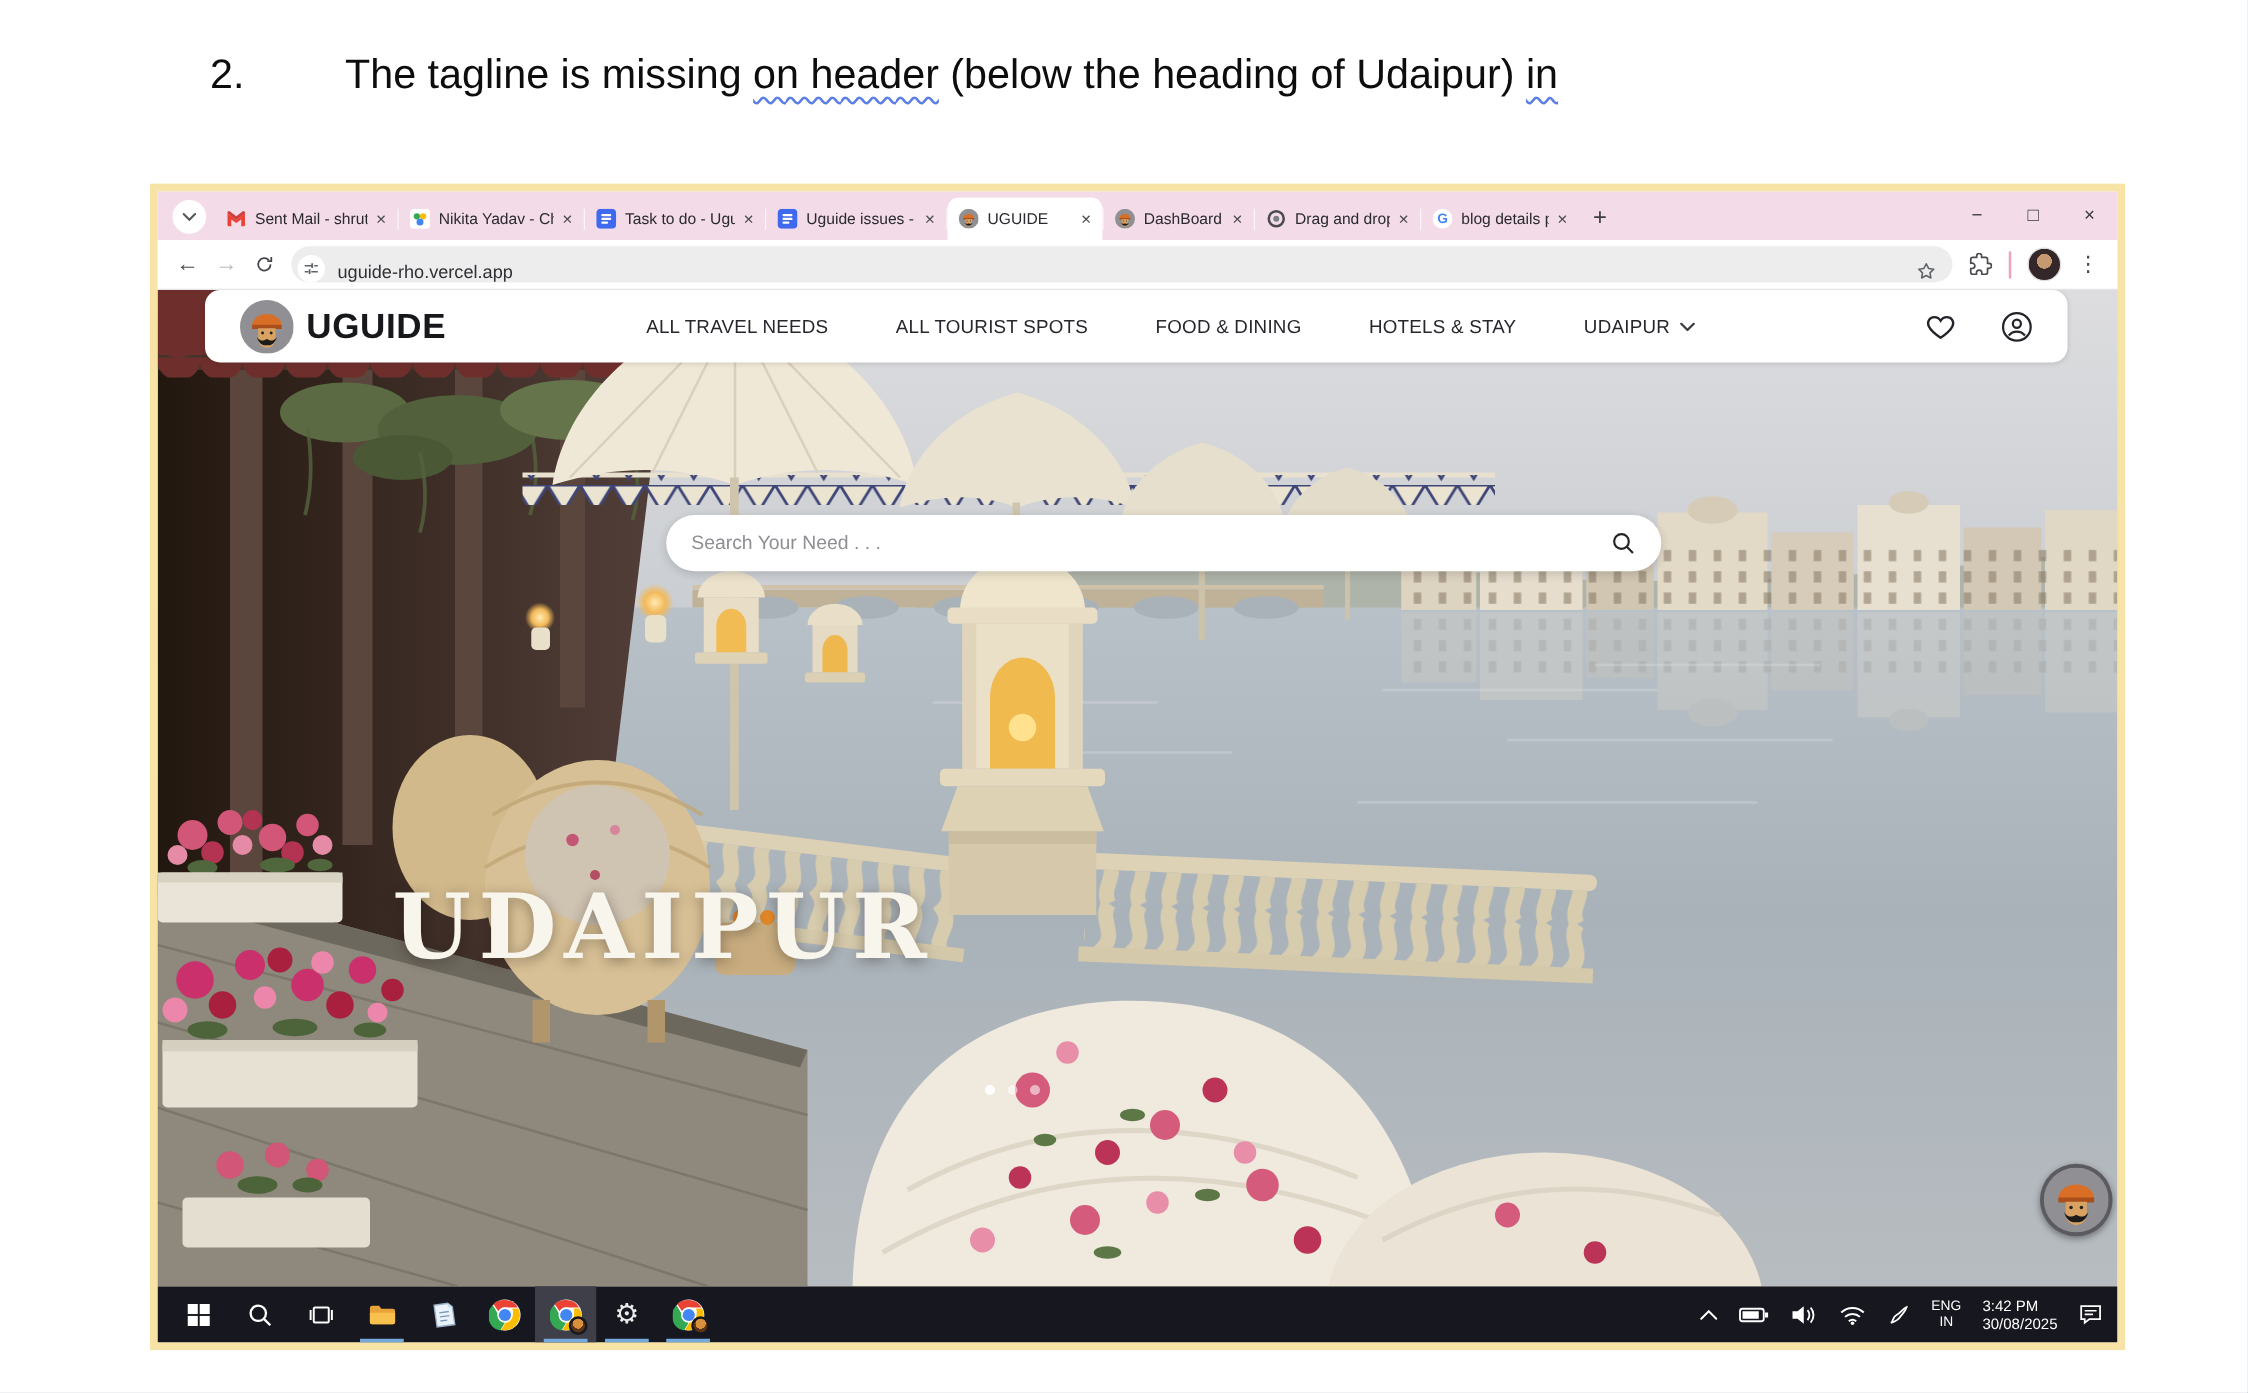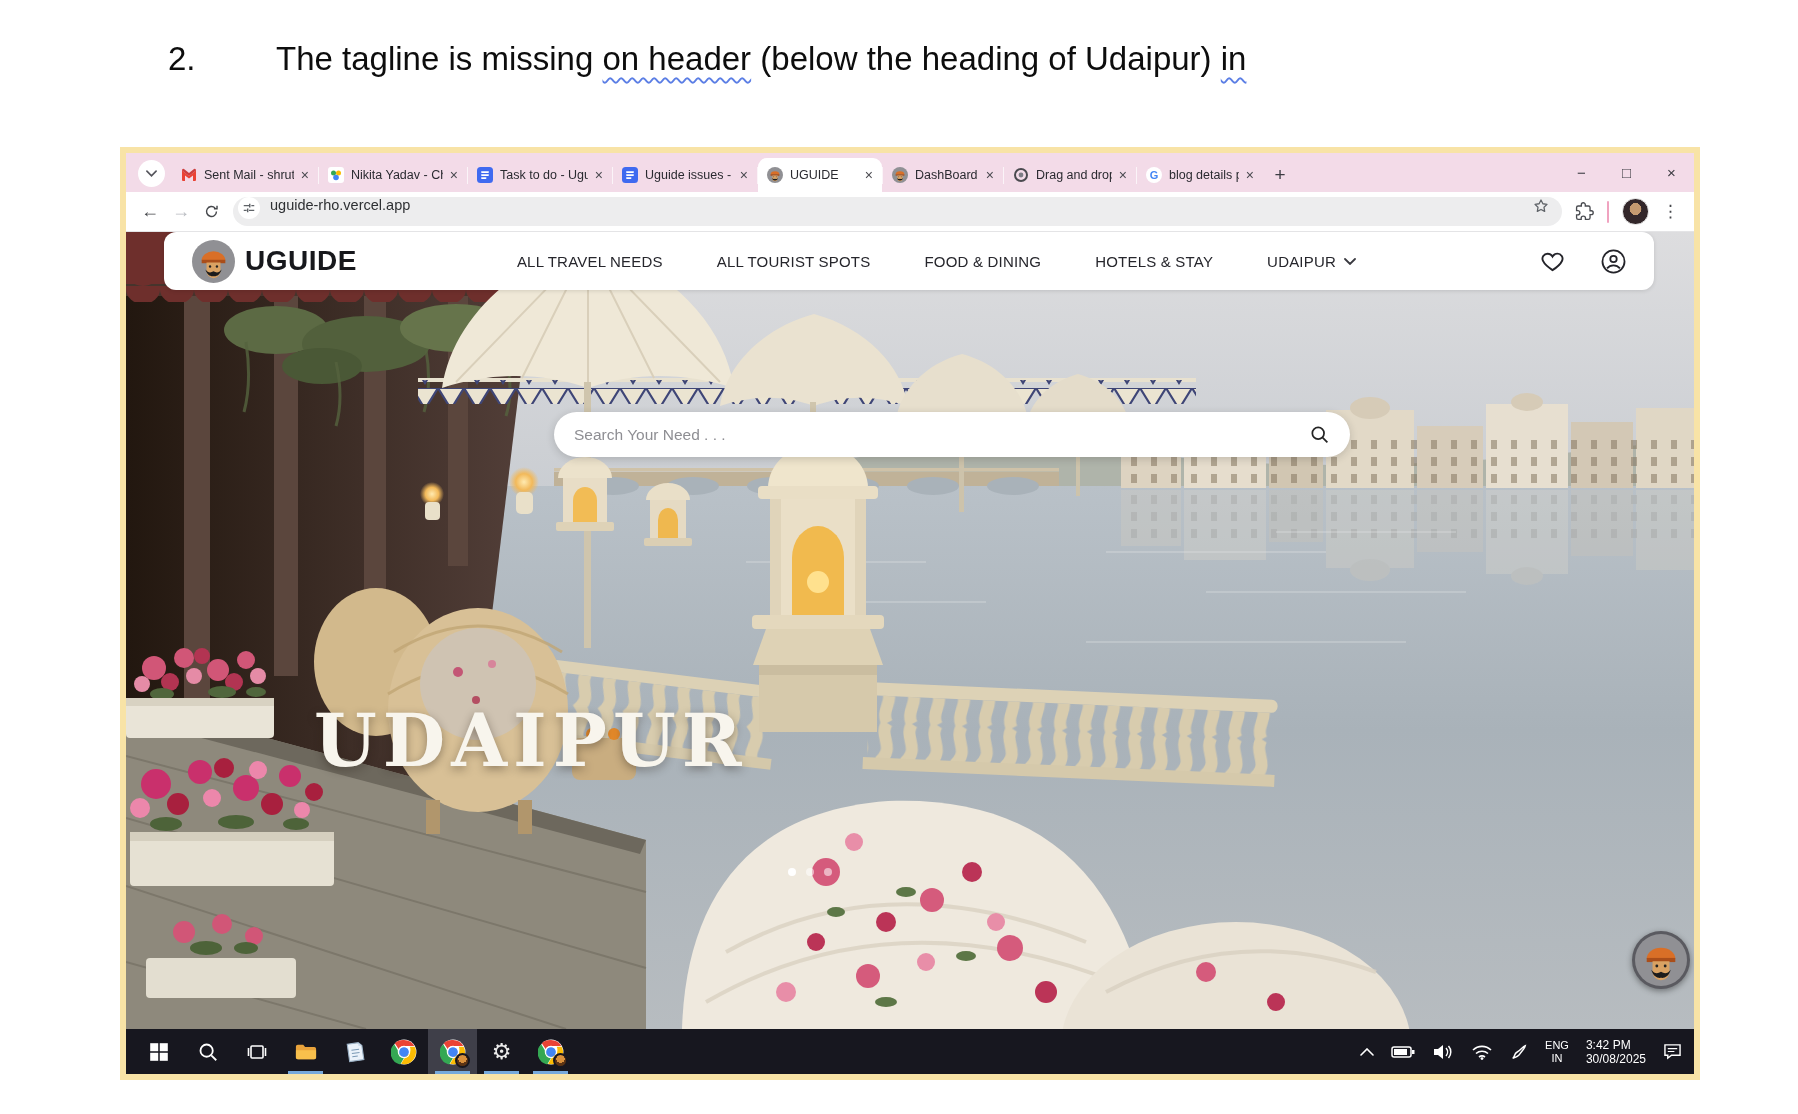--- a/index.html
+++ b/index.html
@@ -36,21 +36,21 @@
   .wincontrols{margin-left:auto;display:flex;align-items:center;height:39px}
   .wincontrols span{width:45px;text-align:center;font-size:15px;color:#3a3a40}
 
   
   .addrbar{height:40px;background:#fff;display:flex;align-items:center;gap:13px;
            padding:0 15px;border-bottom:1px solid #e4e4e6}
   .navg{font-size:18px;color:#45474b}
   .navg.fwd{color:#b9bcc1}
   .reload-ic{width:17px;height:17px;color:#45474b}
   .omnibox{flex:1;height:29px;background:#ededee;border-radius:15px;display:flex;
-           align-items:flex-start;gap:10px;padding:0 12px 0 5px}
+           align-items:flex-end;gap:10px;padding:0 12px 0 5px}
   .tune-wrap{width:22px;height:22px;border-radius:50%;background:#fff;display:flex;
              align-items:center;justify-content:center;color:#5f6368;flex:none}
   .tune-wrap svg{width:14px;height:14px}
   .url{font-size:14.5px;color:#2e3033}
   .omni-spacer{flex:1}
   .star{width:18px;height:18px;color:#5f6368;flex:none}
   .puzzle{width:19px;height:19px;color:#494b50;flex:none}
   .pink-div{width:2px;height:22px;background:#f0a3c0;border-radius:1px;flex:none}
   .profile{width:27px;height:27px;border-radius:50%;flex:none;
            background:radial-gradient(circle at 50% 40%,#c59a70 0 30%,#33272a 31% 100%);
@@ -66,21 +66,21 @@
                box-shadow:0 1px 4px rgba(0,0,0,.12)}
   .logo-badge{width:43px;height:43px;flex:none}
   .brand{font-size:28px;font-weight:800;color:#17181c;letter-spacing:.5px;margin-left:10px}
   .site-nav{display:flex;gap:54px;margin-left:160px;font-size:15px;font-weight:400;color:#26262c;
             letter-spacing:.2px}
   .nav-item{display:flex;align-items:center;gap:8px;white-space:nowrap}
   .nav-item .chev{width:12px;height:7px;color:#3a3a40}
   .hdr-icons{margin-left:auto;display:flex;align-items:center;gap:36px;color:#232329}
   .hdr-icons svg{width:25px;height:25px}
 
-  .search-pill{position:absolute;left:428px;top:180px;width:796px;height:45px;background:#fff;
+  .search-pill{position:absolute;left:407px;top:180px;width:796px;height:45px;background:#fff;
                border-radius:23px;display:flex;align-items:center;padding:16px 20px;
                box-shadow:0 2px 8px rgba(30,30,30,.18)}
   .search-ph{color:#8e8e93;font-size:15.5px}
   .search-pill .mag{width:21px;height:21px;margin-left:auto;color:#242424}
 
   .hero-title{position:absolute;left:188px;top:466px;font-family:"DejaVu Serif",serif;
               font-weight:700;font-size:72px;letter-spacing:6px;color:#f8f5ed;
               text-shadow:0 3px 10px rgba(35,25,18,.4)}
 
   .dots{position:absolute;left:662px;top:636px;display:flex;gap:10px}

